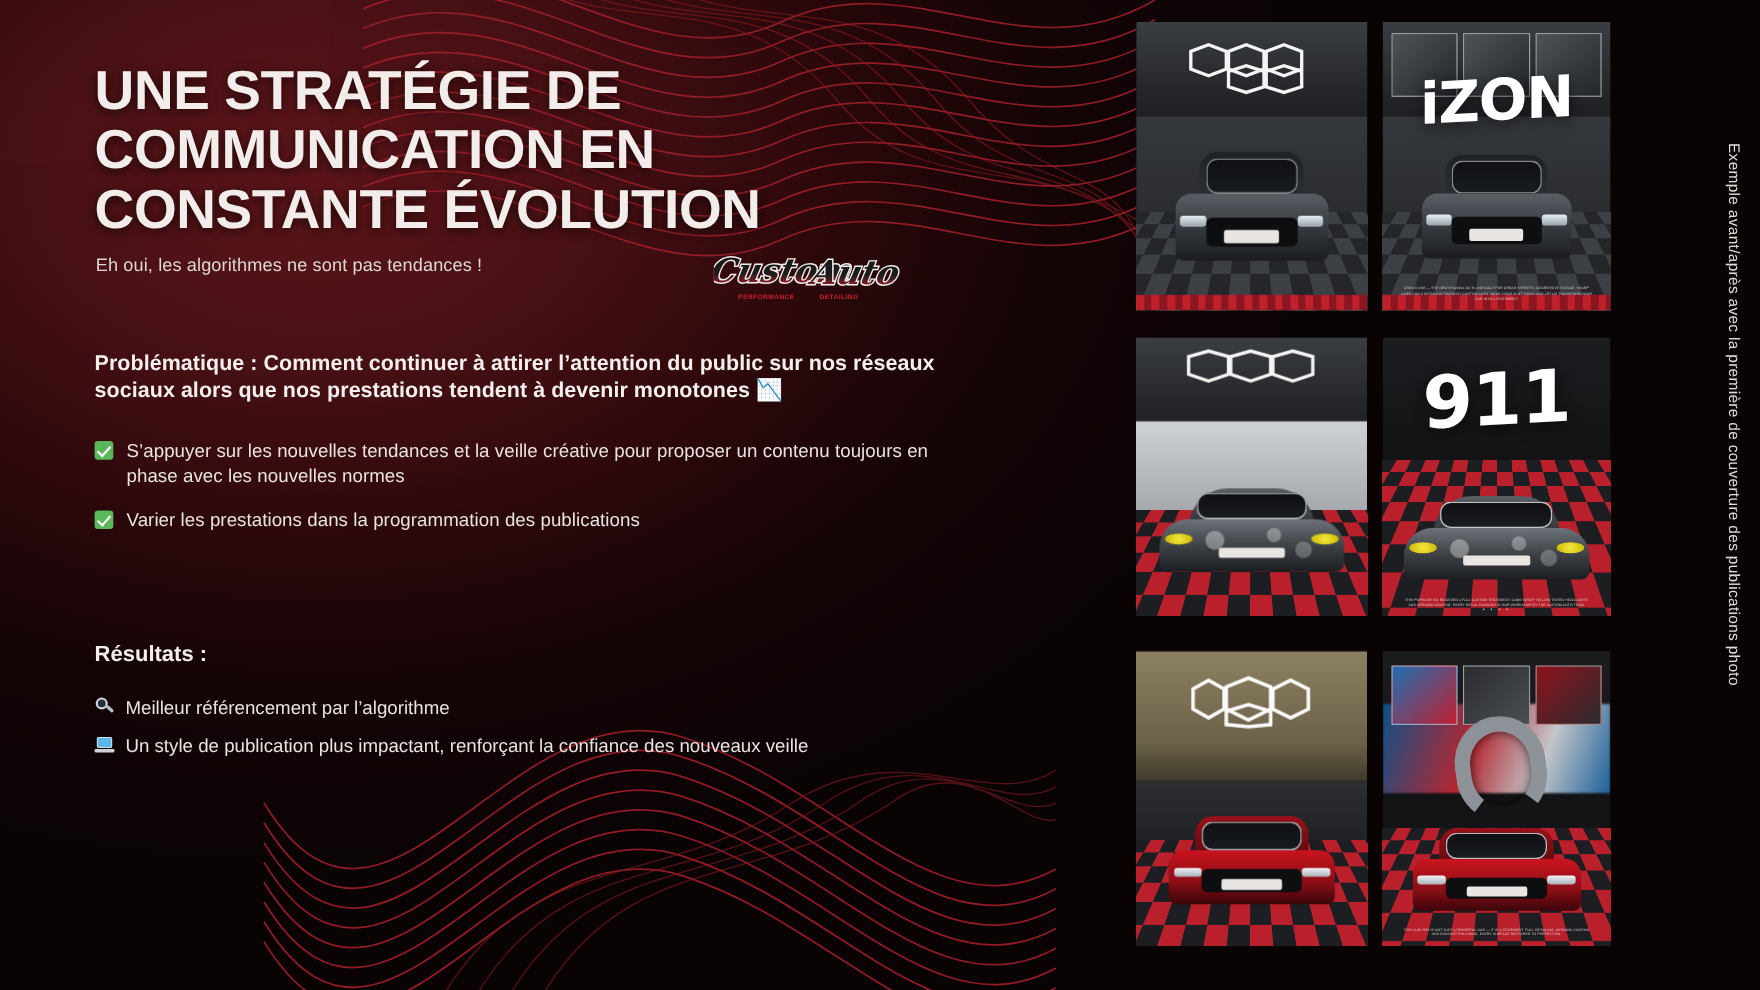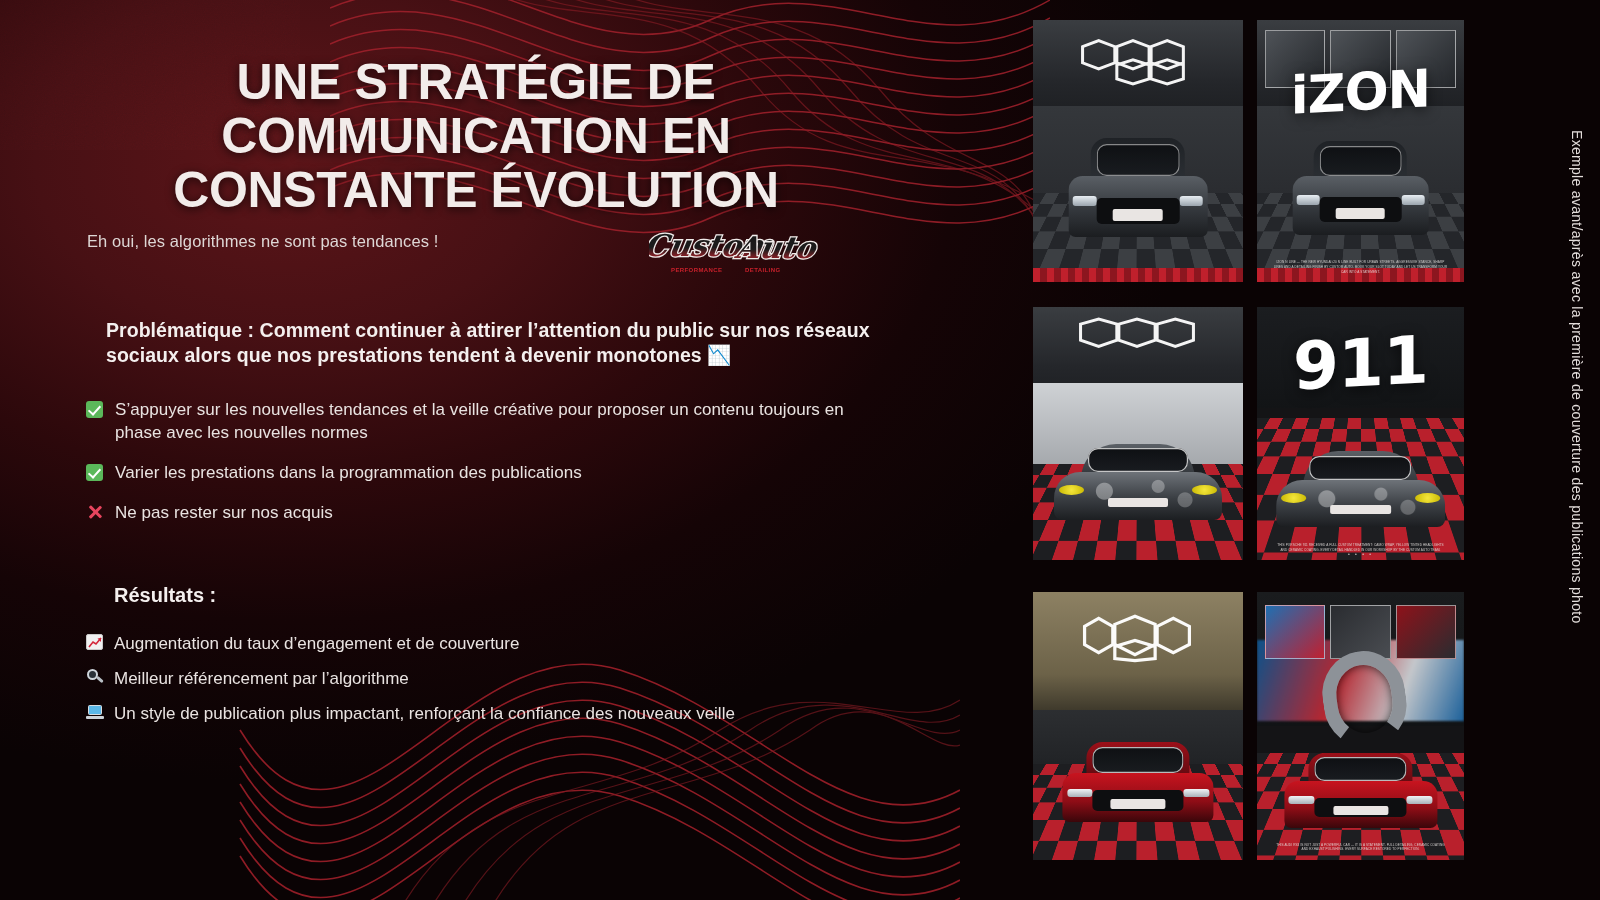--- a/index.html
+++ b/index.html
@@ -42,38 +42,37 @@
     position:absolute; top:55px; left:0;
     width:780px;
     font-size:50px;
     line-height:54px;
     font-weight:800;
     letter-spacing:-0.4px;
     color:#f2ecea;
     text-transform:uppercase;
     font-stretch:condensed;
     text-shadow:0 2px 10px rgba(0,0,0,.65);
-    text-align:center;
   }
 
   #subtitle {
     position:absolute; top:232px; left:1px;
     font-size:16.5px;
     color:#ded7d5;
     letter-spacing:.1px;
   }
 
   
   #brand-logo {
     position:absolute; top:222px; left:563px;
     width:170px; height:62px;
   }
 
   #problem-block {
-    position:absolute; top:318px; left:0; width:790px;margin-left:20px;
+    position:absolute; top:318px; left:0; width:790px;
   }
   #problem-text {
     font-size:19.5px;
     line-height:25px;
     font-weight:700;
     color:#f4efee;
     letter-spacing:.05px;
   }
 
   
@@ -115,21 +114,21 @@
   .xx { position:absolute; top:2px; left:1px; width:16px; height:16px; }
   .xx:before,.xx:after{
     content:""; position:absolute; left:7px; top:0;
     width:2.6px; height:16px; background:#e8455e; border-radius:1px;
   }
   .xx:before{ transform:rotate(45deg); }
   .xx:after { transform:rotate(-45deg); }
 
   #results-title {
     position:absolute; top:584px; left:0;
-    font-size:20px; font-weight:700; color:#f4efee;margin-left:28px;
+    font-size:20px; font-weight:700; color:#f4efee;
   }
   #results { position:absolute; top:632px; left:0; width:760px; }
   .res {
     display:flex; align-items:flex-start;
     margin-bottom:12px;
     font-size:17px; line-height:23px;
     color:#e9e3e1;
   }
   .res .bicon { flex:0 0 auto; width:23px; height:22px; margin-right:5px; position:relative; }
   .res .btext { flex:1 1 auto; }
@@ -430,44 +429,27 @@
       </div>
 
       <div class="bullet">
         <span class="bicon">
             <span class="ck"></span>
           </span>
         <span class="btext">Varier les prestations dans la programmation des publications</span>
       </div>
 
 
-      <div class="bullet">
-        <span class="bicon">
-            <span class="xx"></span>
-          </span>
-        <span class="btext">Ne pas rester sur nos acquis</span>
-      </div>
 
     </div>
 
     <div id="results-title">Résultats :</div>
 
     <div id="results">
 
-      <div class="res">
-        <span class="bicon">
-          <span class="chartup">
-            <svg viewBox="0 0 17 16" width="17" height="16" style="display:block">
-              <polyline points="2,12 6,7 9,9 14,3" fill="none" stroke="#d4263a" stroke-width="1.6"></polyline>
-              <polygon points="14,3 14,7 10.5,3.6" fill="#d4263a"></polygon>
-            </svg>
-          </span>
-        </span>
-        <span class="btext">Augmentation du taux d’engagement et de couverture</span>
-      </div>
 
       <div class="res">
         <span class="bicon">
           <span class="magnif">
               <span class="ring"></span>
               <span class="handle"></span>
             </span>
         </span>
         <span class="btext">Meilleur référencement par l’algorithme</span>
       </div>

